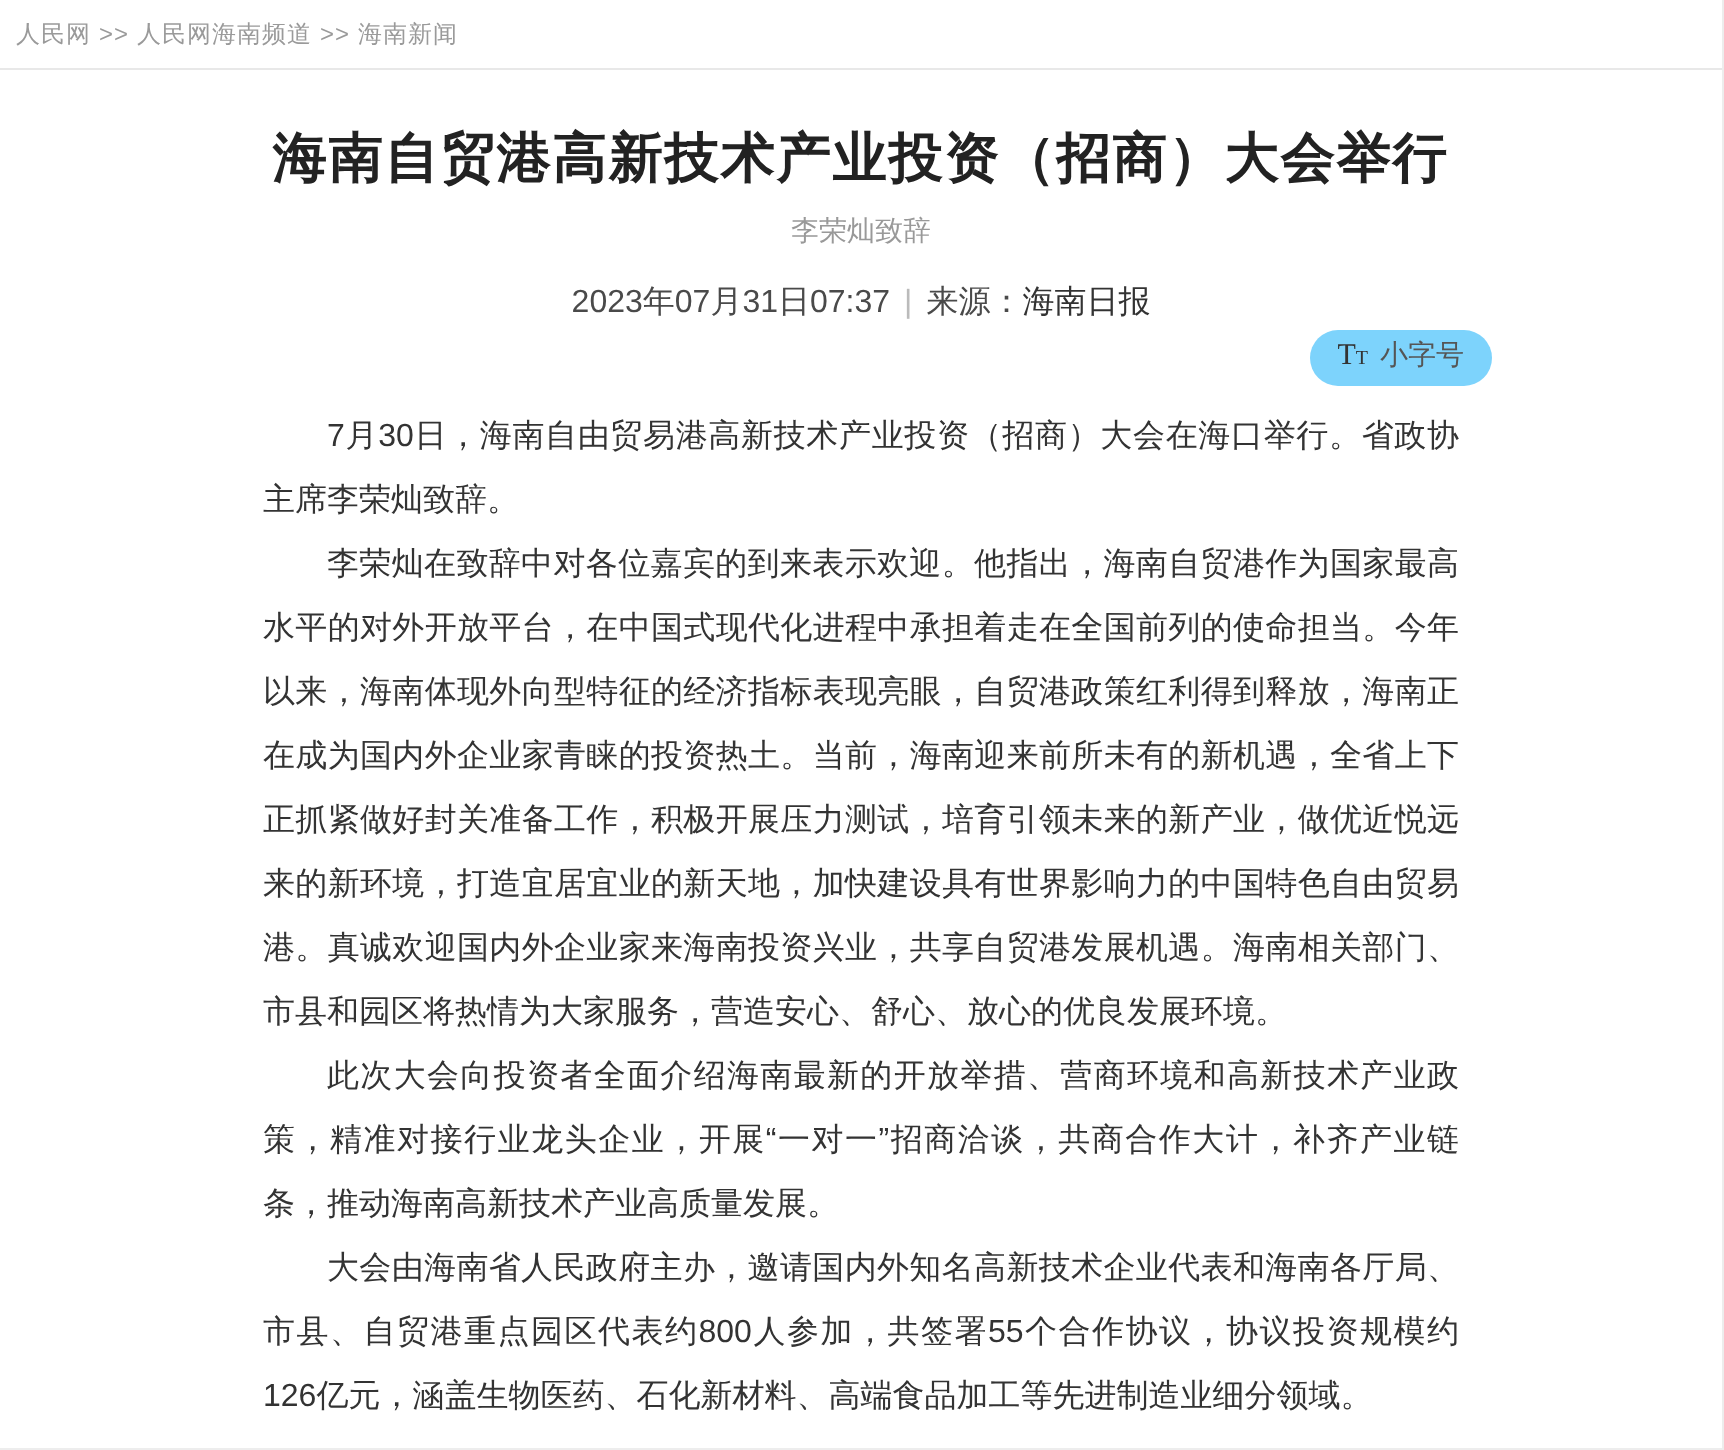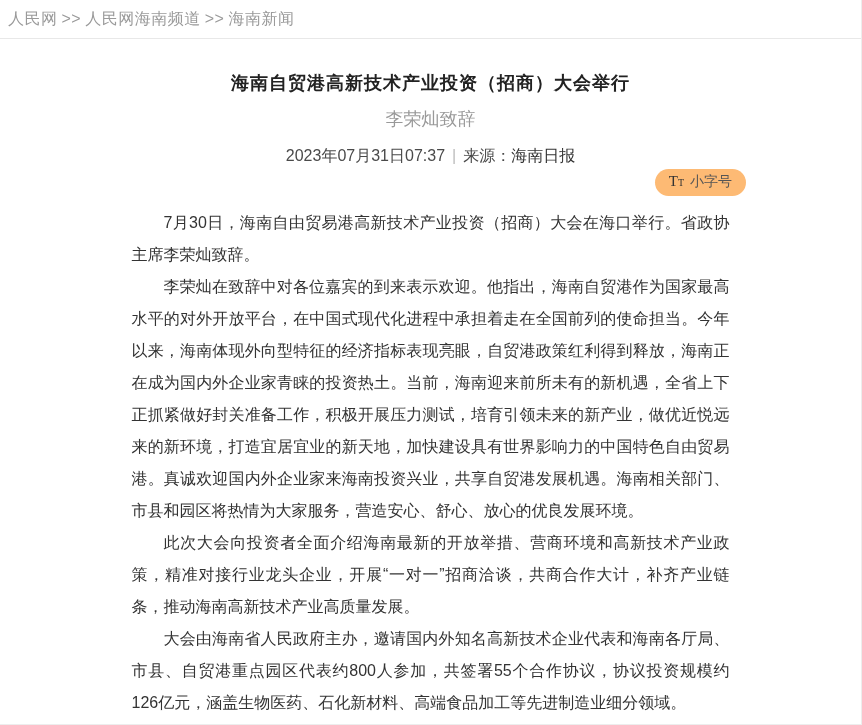--- a/index.html
+++ b/index.html
@@ -12,49 +12,49 @@
     color: #333333;
     overflow: hidden;
     border-right: 1px solid #ededed;
     border-bottom: 1px solid #ededed;
     position: relative;
   }
 
   
   .breadcrumb {
     padding: 9px 8px 8px 8px;
-    font-size: 16px;
+    font-size: 12px;
     color: #9a9a9a;
     border-bottom: 1px solid #e8e8e8;
     letter-spacing: 0.5px;
   }
   .breadcrumb a {
     color: #9a9a9a;
     text-decoration: none;
     cursor: pointer;
   }
   .breadcrumb .sep {
     margin: 0 4px;
     color: #9a9a9a;
   }
 
   
   .article-header { text-align: center; }
   .article-title {
     margin: 26px auto 0 auto;
     width: 700px;
-    font-size: 18px;
+    font-size: 27px;
     line-height: 36px;
     font-weight: bold;
     color: #222222;
     letter-spacing: 1px;
   }
   .article-subtitle {
     margin-top: 8px;
-    font-size: 18px;
+    font-size: 14px;
     line-height: 20px;
     color: #999999;
   }
   .article-meta {
     margin-top: 17px;
     font-size: 16px;
     line-height: 20px;
     color: #4a4a4a;
   }
   .article-meta .meta-sep {
@@ -70,21 +70,21 @@
   
   .toolbar {
     margin-top: 3px;
     padding-right: 115px;
     text-align: right;
     height: 26px;
   }
   .fontsize-btn {
     display: inline-flex;
     align-items: baseline;
-    background: #fdba74;
+    background: #7dd3fc;
     border: none;
     border-radius: 14px;
     padding: 4px 14px 5px 14px;
     font-family: "Liberation Sans", "DejaVu Sans", sans-serif;
     font-size: 14px;
     color: #555555;
     cursor: pointer;
     line-height: 17px;
   }
   .fontsize-btn .tt-icon {

